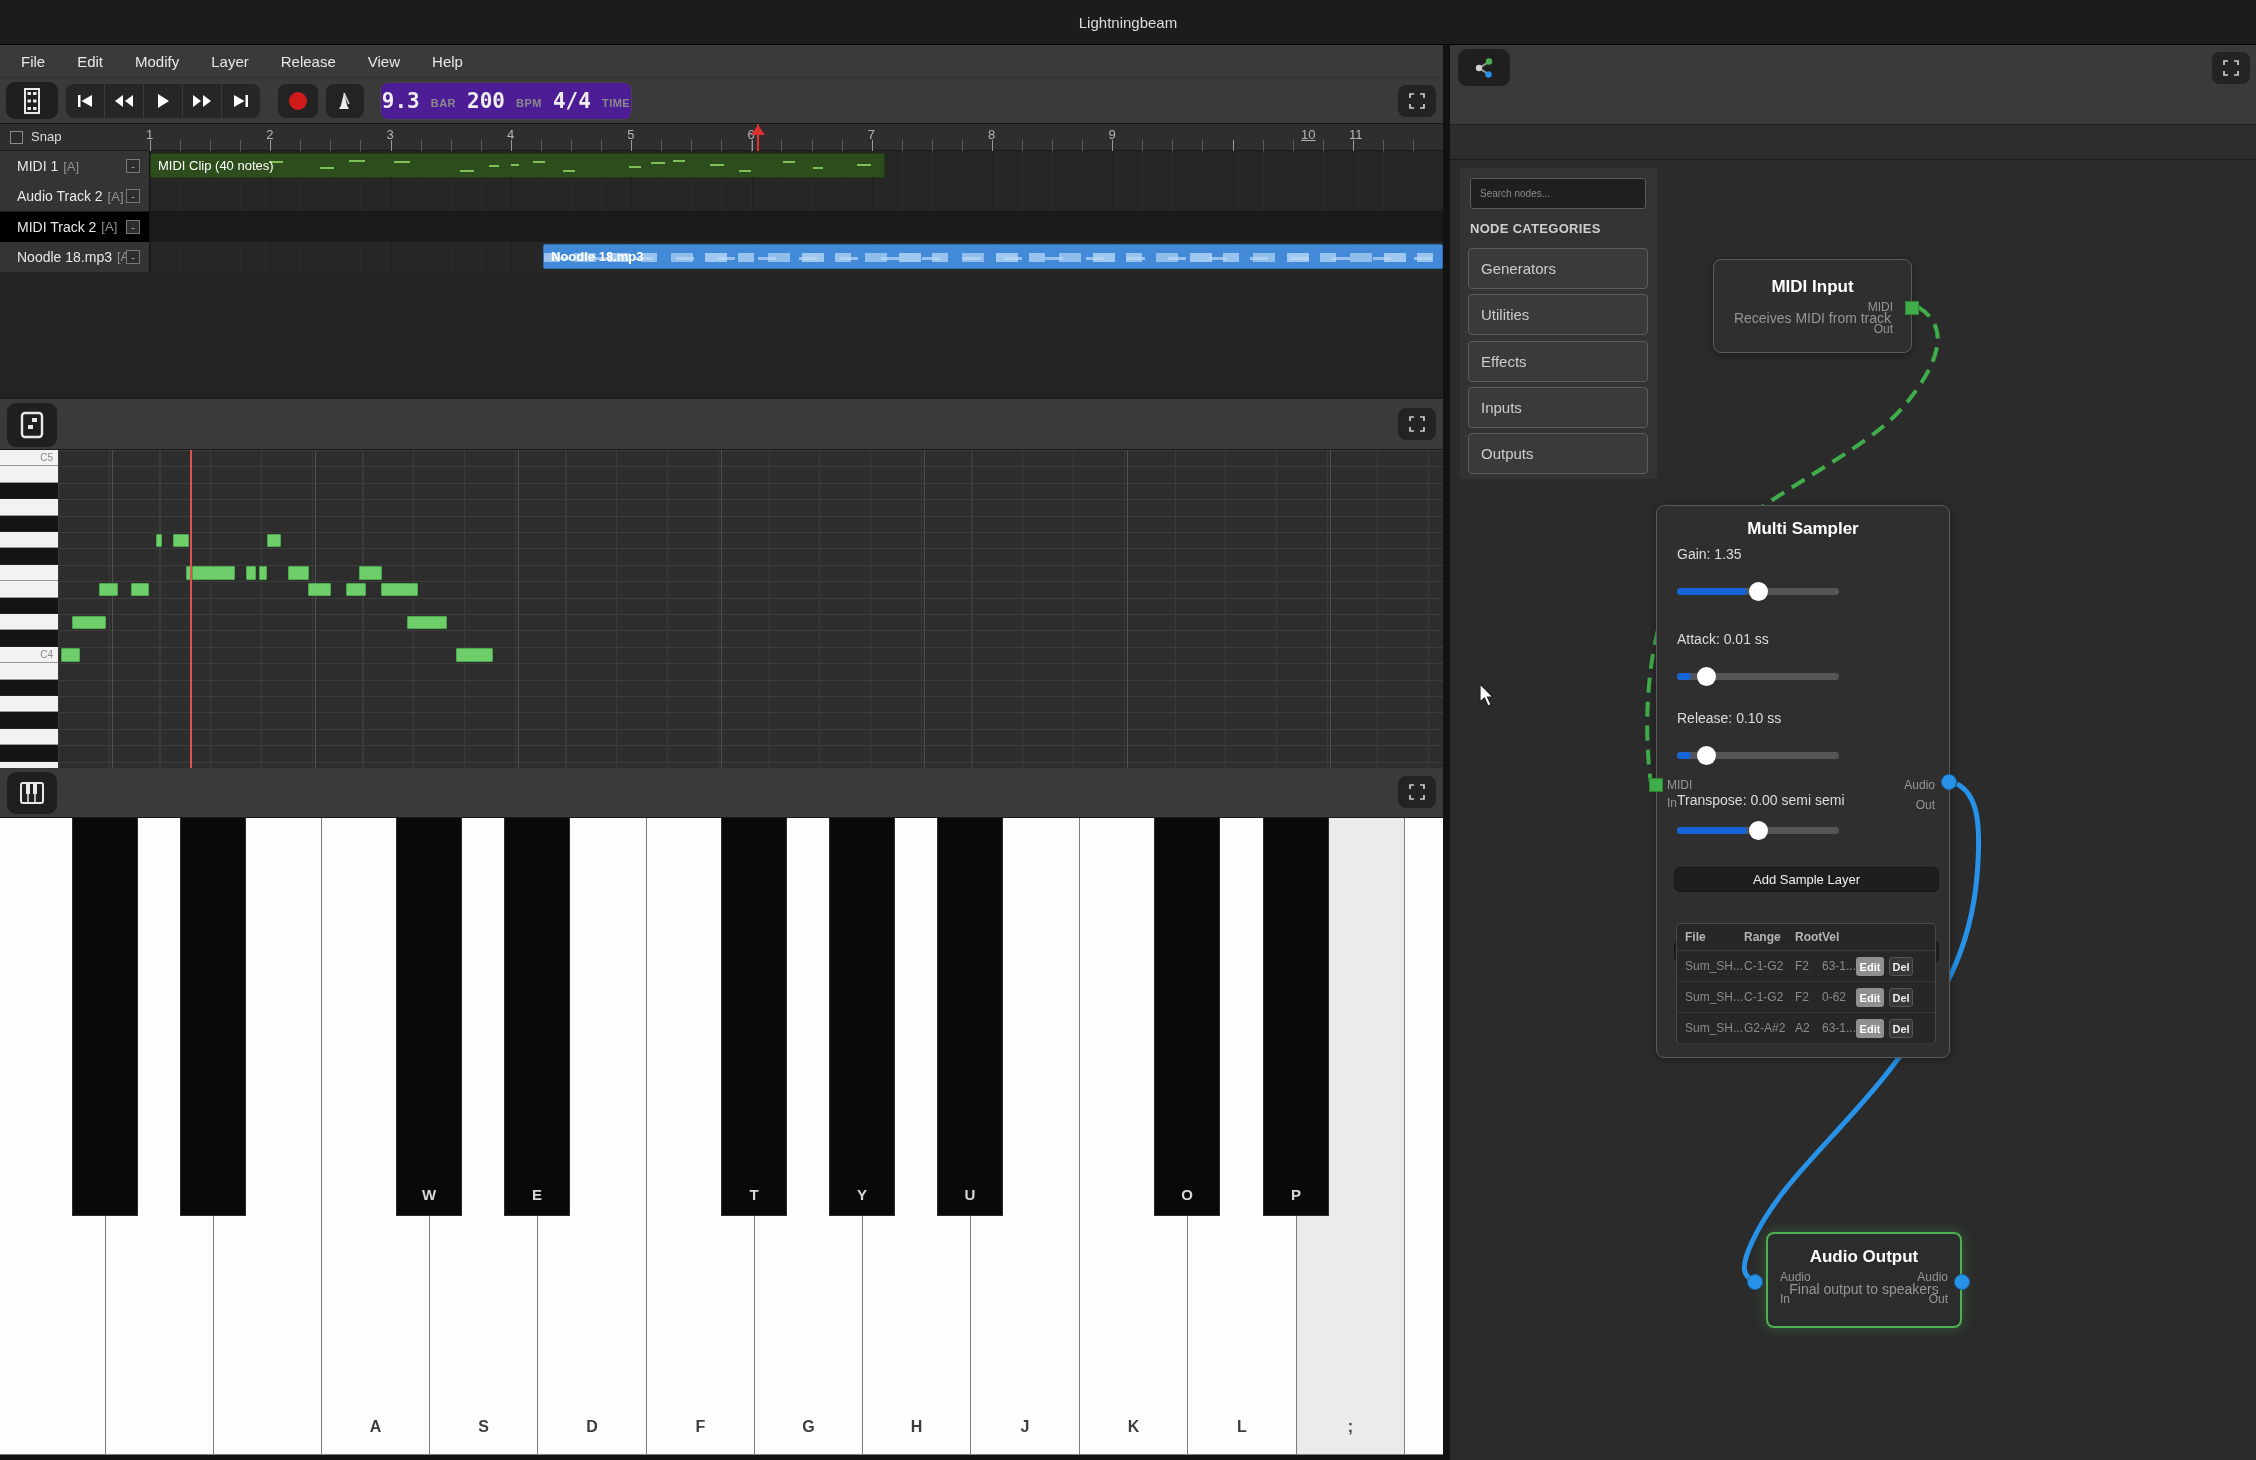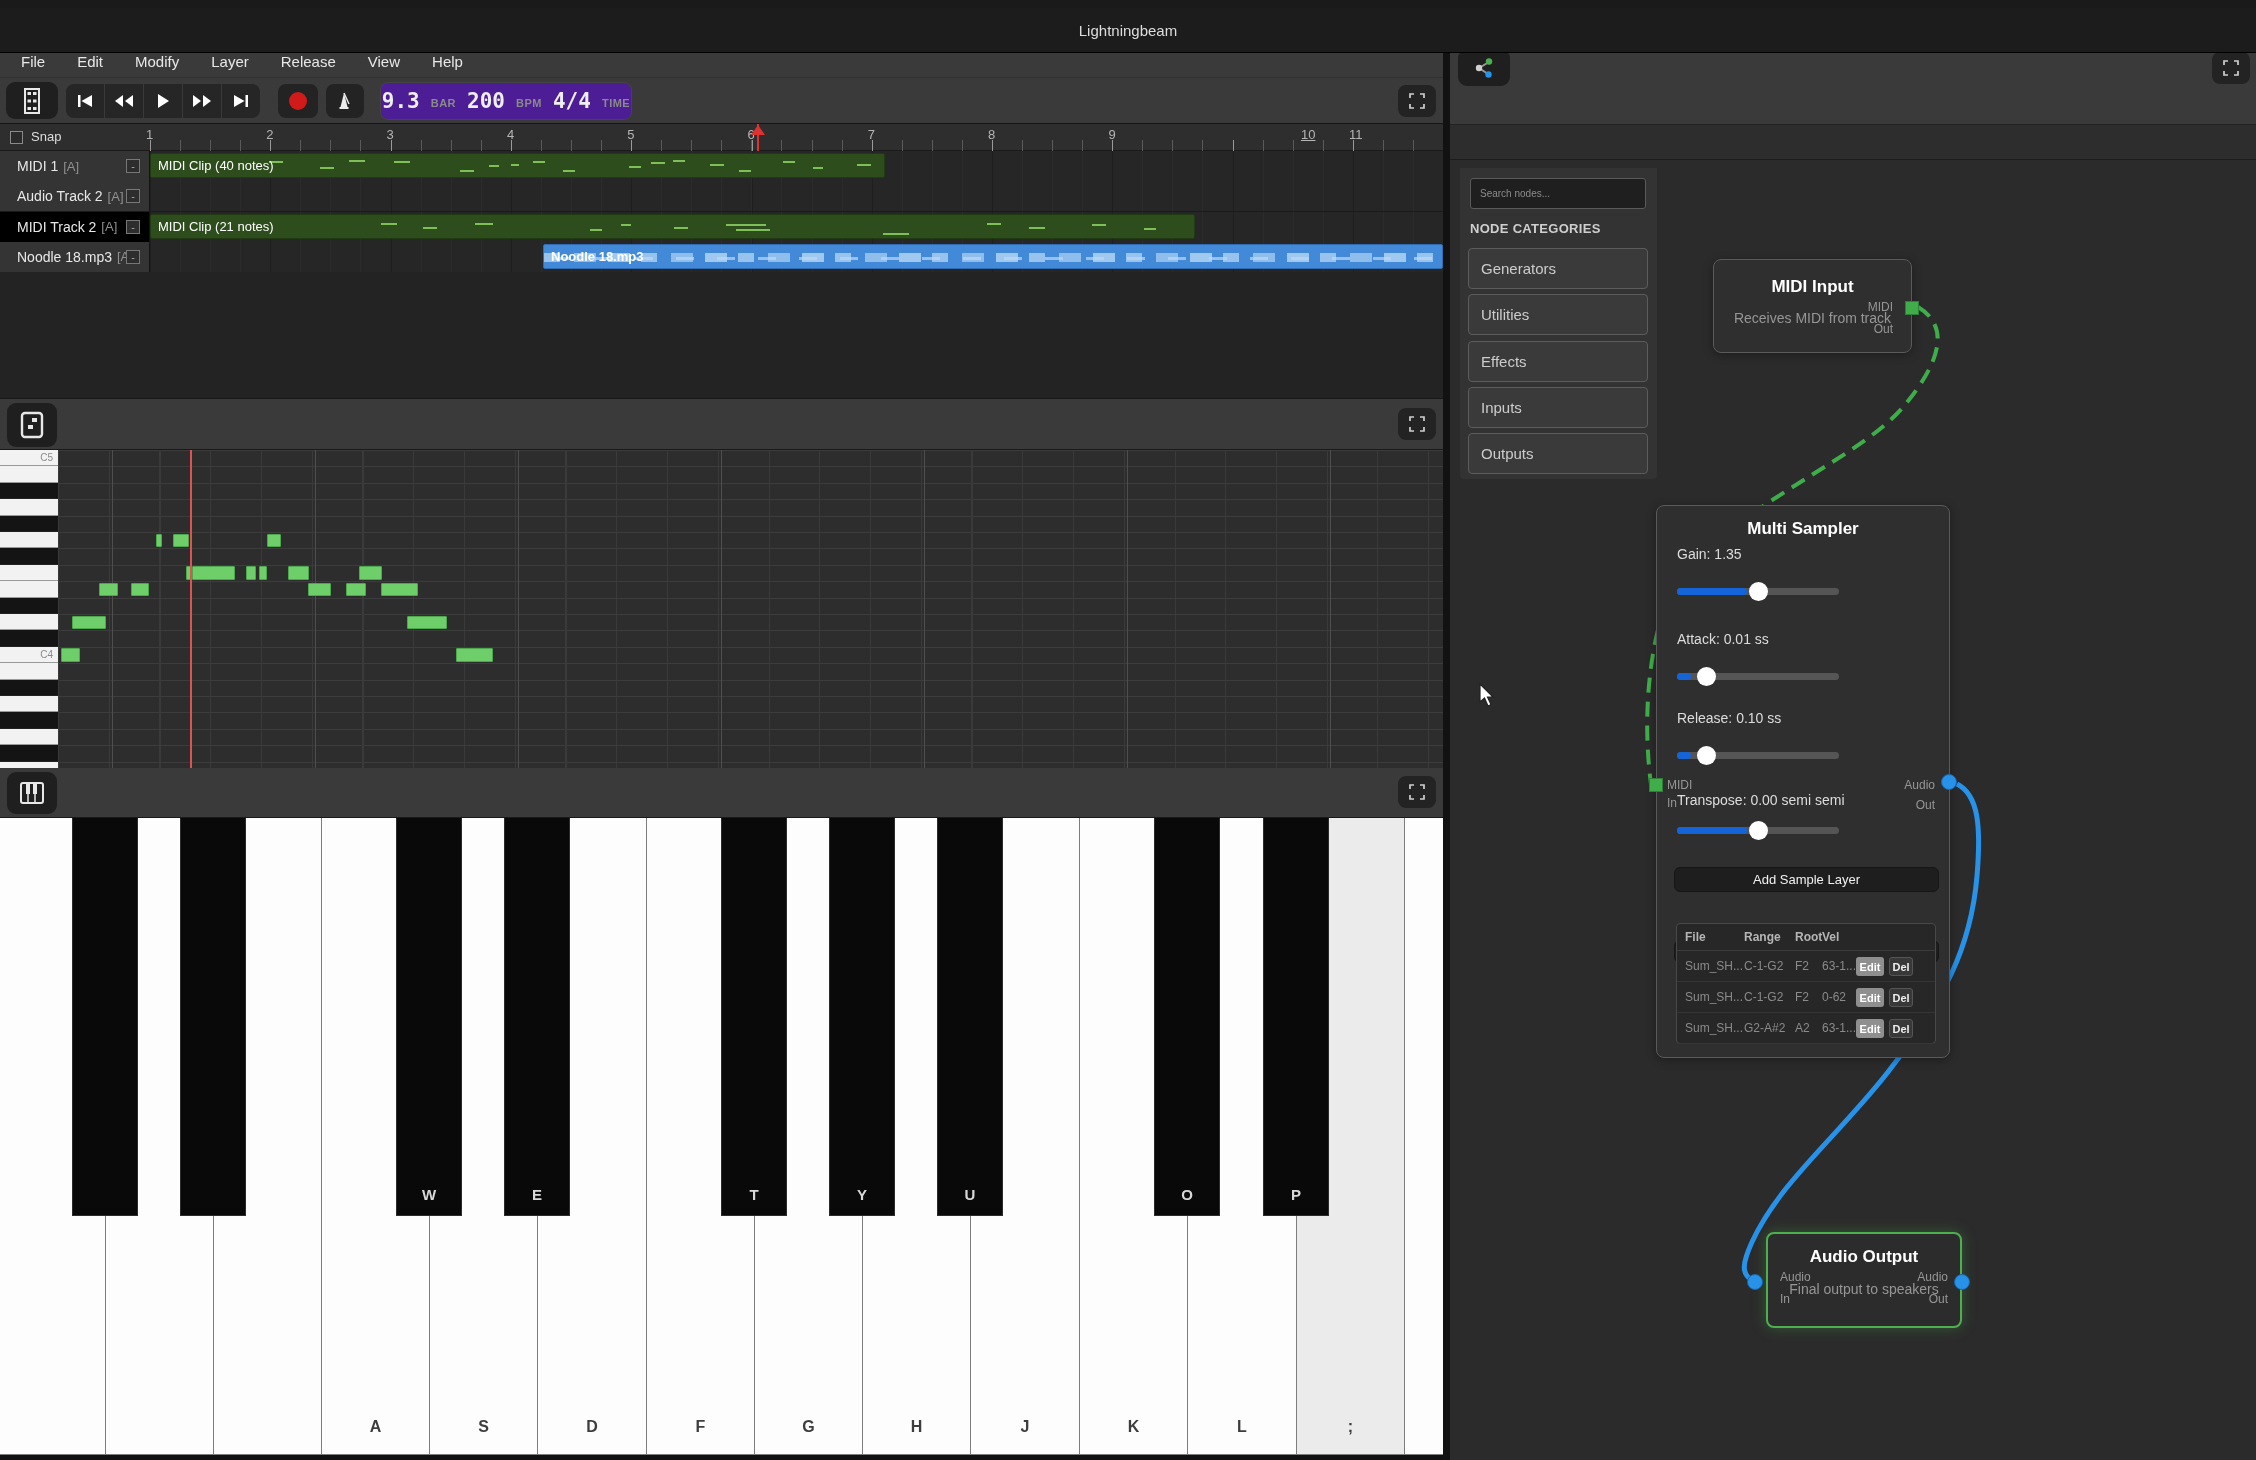--- a/index.html
+++ b/index.html
@@ -1,21 +1,21 @@
 <!DOCTYPE html>
 <html><head>
 <meta charset="utf-8">
 <style>
   * { margin:0; padding:0; box-sizing:border-box; }
   html,body { width:2256px; height:1460px; background:#1a1a1a; overflow:hidden;
               font-family:"Liberation Sans", sans-serif; }
   .abs { position:absolute; }
 
   
-  #titlebar { left:0; top:0; width:2256px; height:45px; background:#1c1c1c; border-bottom:1px solid #000; z-index:5;margin-top:8px;}
+  #titlebar { left:0; top:0; width:2256px; height:45px; background:#1c1c1c; border-bottom:1px solid #000; z-index:5;}
   #title { width:100%; text-align:center; line-height:45px; color:#ddd; font-size:15px; }
   .winbtn { top:12px; width:22px; height:22px; display:flex; align-items:center; justify-content:center; cursor:default;}
 
   
   #menubar { left:0; top:45px; width:1443px; height:33px; background:#3a3a3a; border-bottom:1px solid #303030; display:flex; align-items:center; padding-left:12px; gap:14px; z-index:4;}
   .menu-item { color:#e8e8e8; font-size:15px; padding:4px 9px; border-radius:3px; }
   #toolbar { left:0; top:78px; width:1443px; height:46px; background:#3a3a3a; border-bottom:1px solid #161616; z-index:4;}
   .toolbtn { background:#232323; border-radius:8px; display:flex; align-items:center; justify-content:center; }
   #transport-group { left:66px; top:6px; width:194px; height:34px; background:#262626; border-radius:8px; display:flex; overflow:hidden;}
   .tbtn { flex:1; display:flex; align-items:center; justify-content:center; border-right:1px solid #3a3a3a; }
@@ -285,38 +285,20 @@
     </div>
     <div class="track-row" style="top: 30.3px;">
       <div class="track-lane"></div>
       <div class="track-head">
         <div class="track-name">Audio Track 2</div>
         <div class="track-tag">[A]</div>
       </div>
       <div class="track-check">-</div>
     </div>
     <div class="track-row" style="top: 60.6px;">
-      <div class="track-lane">
-        <div class="clip midi" style="left: 0px; width: 1045px;">
-          <div class="clip-dash" style="left: 229.9px; top: 8px; width: 16px;"></div>
-          <div class="clip-dash" style="left: 271.7px; top: 12px; width: 14px;"></div>
-          <div class="clip-dash" style="left: 323.95px; top: 8px; width: 18px;"></div>
-          <div class="clip-dash" style="left: 438.9px; top: 14px; width: 12px;"></div>
-          <div class="clip-dash" style="left: 470.25px; top: 9px; width: 10px;"></div>
-          <div class="clip-dash" style="left: 522.5px; top: 12px; width: 14px;"></div>
-          <div class="clip-dash" style="left: 574.75px; top: 9px; width: 40px;"></div>
-          <div class="clip-dash" style="left: 585.2px; top: 14px; width: 34px;"></div>
-          <div class="clip-dash" style="left: 731.5px; top: 18px; width: 26px;"></div>
-          <div class="clip-dash" style="left: 836px; top: 8px; width: 14px;"></div>
-          <div class="clip-dash" style="left: 877.8px; top: 12px; width: 16px;"></div>
-          <div class="clip-dash" style="left: 940.5px; top: 9px; width: 14px;"></div>
-          <div class="clip-dash" style="left: 992.75px; top: 13px; width: 12px;"></div>
-          <div class="clip-label">MIDI Clip (21 notes)</div>
-        </div>
-      </div>
       <div class="track-head selected">
         <div class="track-name">MIDI Track 2</div>
         <div class="track-tag">[A]</div>
       </div>
       <div class="track-check">-</div>
     </div>
     <div class="track-row" style="top: 90.9px;">
       <div class="track-lane">
         <div class="clip audio" style="left: 393px; width: 900px;">
           <div class="wave"></div>

